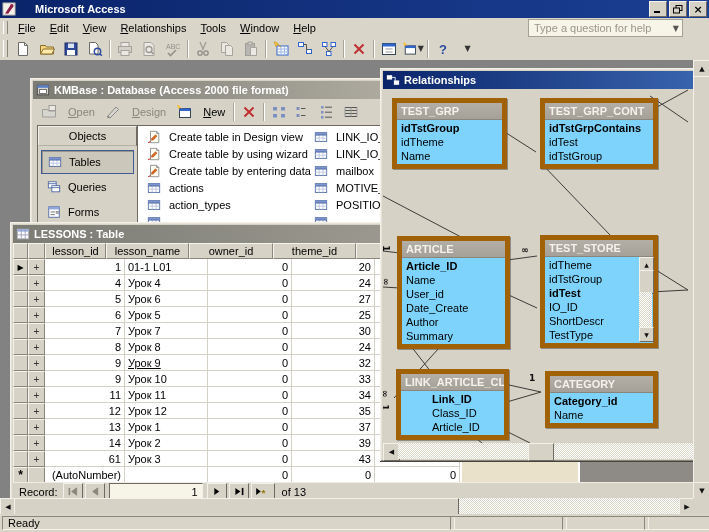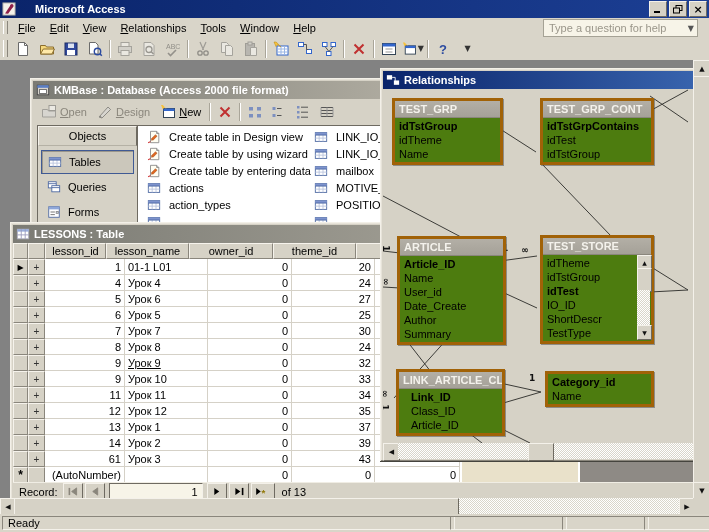--- a/index.html
+++ b/index.html
@@ -20,21 +20,21 @@
   
   .titlebar{position:absolute;left:0;top:0;right:0;height:18px;
     background:linear-gradient(90deg,#0a246a,#1c3f94);display:flex;align-items:center;padding:0 2px;}
   .titlebar .t-text{color:#fff;font-weight:bold;font-size:11px;margin-left:15px;flex:1;}
   .winbtn{width:16px;height:14px;margin-left:2px;display:flex;align-items:center;justify-content:center;
     font-size:9px;line-height:1;color:#000;font-family:"DejaVu Sans",sans-serif;}
   .menubar{position:absolute;left:0;top:18px;right:0;height:19px;background:#d9d5c9;display:flex;align-items:center;}
   .grip{width:3px;height:70%;margin:0 3px;border-left:1px solid #fff;border-right:1px solid #8a867c;}
   .menu-item{padding:2px 7px;color:#000;}
   .menu-item u{text-decoration:underline;}
-  .helpbox{position:absolute;right:11px;top:1px;width:148px;height:16px;background:#f7f4e8;
+  .helpbox{position:absolute;right:26px;top:1px;width:148px;height:16px;background:#f7f4e8;
     border:1px solid #a5a295;display:flex;align-items:center;padding-left:5px;color:#9a968a;}
   .helpbox .dd{margin-left:auto;padding:0 3px;color:#555;font-size:8px;font-family:"DejaVu Sans",sans-serif;}
   .toolbar{position:absolute;left:0;top:37px;right:0;height:23px;background:#d9d5c9;
     border-bottom:1px solid #c2beb2;display:flex;align-items:center;}
   .tbtn{width:22px;height:20px;display:flex;align-items:center;justify-content:center;flex:none;background:transparent;border:1px solid transparent;}
   .tbi{width:16px;height:16px;}
   .tbtn.disabled{filter:grayscale(1) opacity(.45);}
   .tsep{width:1px;height:18px;background:#a9a599;border-right:1px solid #fff;margin:0 2px;flex:none;}
   .tdd{font-size:8px;color:#333;margin-left:1px;font-family:"DejaVu Sans",sans-serif;}
 
@@ -47,21 +47,21 @@
     font-family:"DejaVu Sans",sans-serif;line-height:1;}
   .sb-track{background-color:#d9d6ca;background-image:linear-gradient(45deg,#fff 25%,transparent 25%,transparent 75%,#fff 75%),linear-gradient(45deg,#fff 25%,transparent 25%,transparent 75%,#fff 75%);background-size:2px 2px;background-position:0 0,1px 1px;}
   .sb-thumb{position:absolute;background:#d6d2c6;border:1px solid;border-color:#f4f1ea #6e6a61 #6e6a61 #f4f1ea;}
   .mdi-vscroll{position:absolute;left:693px;top:0;width:16px;height:438px;z-index:40;}
   .mdi-hscroll{position:absolute;left:0;top:438px;width:693px;height:16px;z-index:40;}
   .mdi-corner{position:absolute;left:693px;top:438px;width:16px;height:16px;background:#d6d2c6;z-index:40;}
 
   
   .kmbase{left:30px;top:18px;width:420px;height:250px;z-index:1;}
   .dbtoolbar{position:absolute;left:3px;top:21px;right:3px;height:26px;display:flex;align-items:center;padding-left:4px;}
-  .dbtb-btn{display:flex;align-items:center;height:20px;padding:0 4px;margin-right:2px;}
+  .dbtb-btn{display:flex;align-items:center;height:20px;padding:0 4px;margin-right:2px;gap:8px;}
   .dbtb-btn .tbi{margin-right:3px;}
   .dbtb-btn span u{text-decoration:underline;}
   .dbtb-btn.disabled span{color:#8a867c;}
   .dbtb-btn.disabled .tbi{filter:grayscale(1) opacity(.5);}
   .db-client{position:absolute;left:3px;top:47px;right:3px;bottom:3px;background:#d6d2c6;}
   .obj-sidebar{position:absolute;left:4px;top:0;width:99px;bottom:0;border:1px solid;border-color:#6e6a61 #f4f1ea #f4f1ea #6e6a61;background:#d6d2c6;}
   .obj-header{height:18px;display:flex;align-items:center;justify-content:center;border-bottom:1px solid #b5b1a5;}
   .obj-item{position:absolute;left:3px;right:3px;height:22px;display:flex;align-items:center;padding-left:6px;}
   .obj-item .li-icon{margin-right:7px;}
   .obj-item.selected{background:#cbc7bb;border:1px solid #405a94;box-shadow:inset 1px 1px 0 #9a968c;}
@@ -89,21 +89,21 @@
   .nav-btn svg{width:12px;height:9px;display:block;}
   .nav-btn.disabled svg path{fill:#8a867c;stroke:#8a867c;}
   .nav-box{width:88px;height:15px;background:#f7f4e8;border:1px solid;border-color:#6e6a61 #f4f1ea #f4f1ea #6e6a61;
     display:flex;align-items:center;justify-content:flex-end;padding-right:4px;margin:0 3px;}
   .nav-of{margin-left:6px;}
 
   
   .relwin{left:380px;top:8px;width:329px;height:394px;z-index:3;}
   .rel-client{position:absolute;left:3px;top:21px;right:3px;bottom:19px;background:#d6d2c6;overflow:hidden;}
   .rel-svg{position:absolute;left:0;top:0;}
-  .relbox{position:absolute;border:3px solid #a16207;box-shadow:1px 1px 0 rgba(70,70,70,.5);background:#4d7c0f;}
+  .relbox{position:absolute;border:5px solid #a16207;box-shadow:1px 1px 0 rgba(70,70,70,.5);background:#7dd3fc;}
   .relbox .rb-title{height:16px;background:linear-gradient(180deg,#b3afa6,#a5a198);color:#f4f2ec;font-weight:bold;
     display:flex;align-items:center;padding:0 4px;border-bottom:1px solid #8a867c;white-space:nowrap;overflow:hidden;}
   .relbox .rb-field{height:14px;display:flex;align-items:center;padding:0 4px;color:#000;white-space:nowrap;overflow:hidden;}
   .relbox .rb-field.key{font-weight:bold;}
   .rb-scroll{position:absolute;top:17px;right:1px;bottom:1px;width:13px;background:#cbc7bb;}
   .rel-hscroll{position:absolute;left:3px;bottom:3px;right:3px;height:16px;}
   .rel-marker{position:absolute;font-size:9px;font-weight:bold;color:#111;line-height:1;font-family:"DejaVu Sans",sans-serif;}
 
   
   .statusbar{position:absolute;left:0;top:514px;right:0;height:18px;background:#d9d5c9;}
@@ -878,27 +878,28 @@
             </div>
             <div class="rb-scroll">
               <span class="sb-btn" style="left: 0px; top: 0px; width: 13px; height: 13px; font-size: 6px;">▲</span>
               <span class="sb-thumb" style="left: 0px; top: 13px; width: 13px; height: 22px;"></span>
               <span class="sb-track" style="position: absolute; left: 0px; top: 35px; width: 13px; bottom: 13px;"></span>
               <span class="sb-btn" style="left: 0px; bottom: 0px; width: 13px; height: 13px; font-size: 6px;">▼</span>
             </div>
           </div>
           <div class="relbox" style="left: 13px; top: 280px; width: 103px;">
             <div class="rb-title">LINK_ARTICLE_CL...</div>
-            <div style="position: relative; padding: 1px 8px;">
+            <div style="position: relative; padding: 1px 8px; margin-left: 19px;">
               <div class="rb-field key">Link_ID</div>
               <div class="rb-field">Class_ID</div>
               <div class="rb-field">Article_ID</div>
             </div>
           </div>
           <div class="relbox" style="left: 162px; top: 282px; width: 103px;">
+            <div class="rb-title">CATEGORY</div>
             <div style="position: relative; padding: 1px 0px;">
               <div class="rb-field key">Category_id</div>
               <div class="rb-field">Name</div>
             </div>
           </div>
         </div>
       <div class="rel-hscroll">
         <span class="sb-btn" style="left:0;top:0;width:15px;height:16px">◀</span>
         <span class="sb-track" style="position:absolute;left:15px;right:0;top:0;height:16px"></span>
         <span class="sb-thumb" style="left:145px;top:0;width:24px;height:16px"></span>

